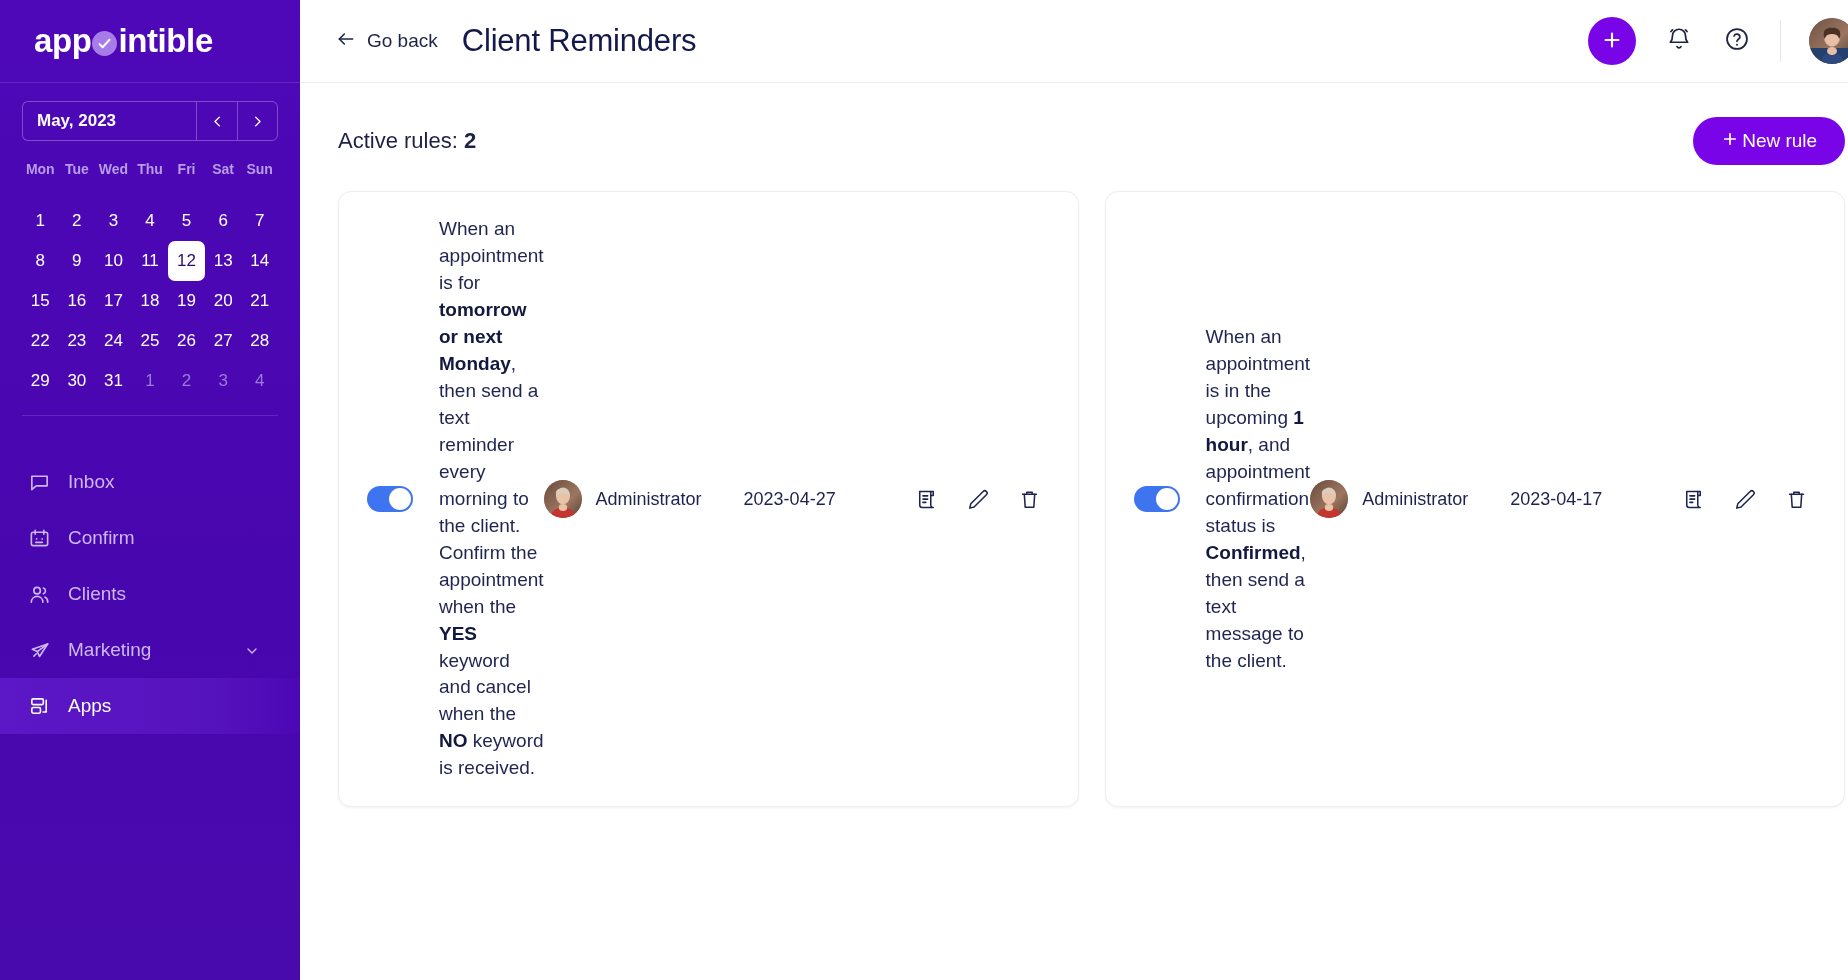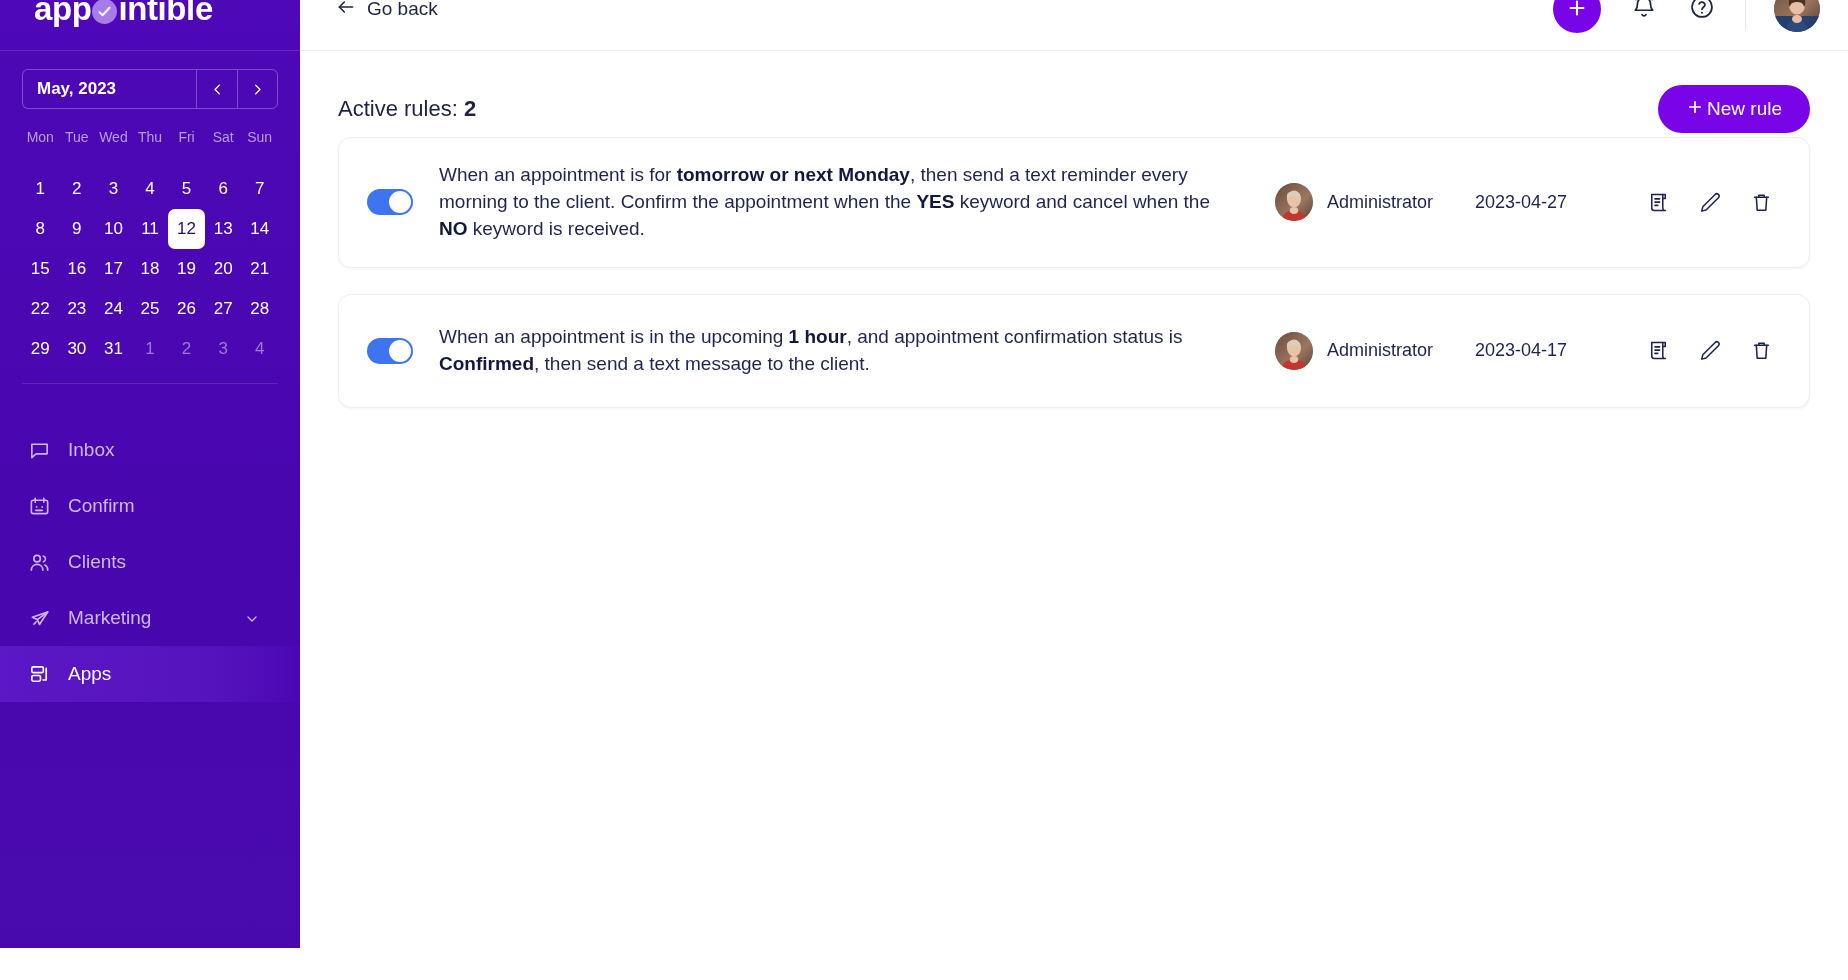--- a/index.html
+++ b/index.html
@@ -2,21 +2,21 @@
 <html><head>
 <meta charset="utf-8">
 <style>
   * { box-sizing: border-box; margin: 0; padding: 0; }
   html, body {
     width: 1848px; height: 980px;
     font-family: "Liberation Sans", sans-serif;
     background: #ffffff;
     overflow: hidden;
   }
-  .app { display: flex; width: 1848px; height: 916px; align-items: center; }
+  .app { display: flex; width: 1848px; height: 916px; }
 
   
   .sidebar {
     width: 300px; min-width: 300px; height: 980px;
     background: #4b07b4;
     background-image: linear-gradient(180deg,#4e08b8 0%,#4806ae 60%,#490aad 100%);
     display: flex; flex-direction: column;
     color: #e7d9fb;
     position: relative;
   }
@@ -50,21 +50,21 @@
     display: flex; align-items: center; justify-content: center;
     color: #fff; cursor: pointer;
   }
   .cal-nav.prev { border-right: none; }
   .cal-nav.next { border-radius: 0 6px 6px 0; }
   .cal-nav svg { width: 15px; height: 15px; }
 
   .cal-grid { display: grid; grid-template-columns: repeat(7,1fr); margin-top: 14px; }
   .cal-dow {
     text-align: center; font-size: 14px; color: #b79ce6;
-    padding: 6px 0 10px 0; font-weight: 400;
+    padding: 6px 0 10px 0; font-weight: 700;
   }
   .cal-day {
     height: 40px; display: flex; align-items: center; justify-content: center;
     font-size: 17px; color: #ffffff; cursor: pointer; border-radius: 7px;
   }
   .cal-day.muted { color: #9a7bd6; }
   .cal-day.today { background: #ffffff; color: #2c0a6b; font-weight: 400; }
   .cal-sep { height: 1px; background: rgba(255,255,255,.13); margin: 14px 0 0 0; }
 
   
@@ -116,21 +116,21 @@
   .active-rules { font-size: 22px; color: #1d2144; font-weight: 400; }
   .active-rules b { font-weight: 700; }
   .new-rule {
     margin-left: auto; display: flex; align-items: center; gap: 3px;
     background: #7a04e8; color: #fff; border: none; cursor: pointer;
     height: 48px; padding: 0 28px; border-radius: 26px; font-size: 19px;
     font-family: "Liberation Sans", sans-serif;
   }
   .new-rule svg { width: 18px; height: 18px; }
 
-  .rules { display: flex; flex-direction: column; gap: 26px; }
+  .rules { margin-top: 22px; display: flex; gap: 26px; }
   .rule-card {
     background: #fff; border: 1px solid #eceef3; border-radius: 13px;
     box-shadow: 0 1px 3px rgba(20,24,74,.05);
     display: flex; align-items: center; padding: 24px 36px 24px 28px;
     min-height: 114px;
   }
   .toggle {
     width: 46px; height: 26px; border-radius: 14px; background: #3e74f0;
     position: relative; cursor: pointer; flex: none; margin-right: 26px;
   }
@@ -300,20 +300,21 @@
     <header class="topbar">
       <div class="goback">
         <span>
           <svg viewBox="0 0 24 24" fill="none" stroke="currentColor" stroke-width="1.9" stroke-linecap="round" stroke-linejoin="round">
               <line x1="20" y1="12" x2="4" y2="12"></line>
               <polyline points="10,6 4,12 10,18"></polyline>
             </svg>
         </span>
         <span class="goback-label">Go back</span>
       </div>
+      <h1 class="page-title">Client Reminders</h1>
 
       <div class="topbar-right">
         <button class="fab">
           <span>
             <svg viewBox="0 0 24 24" fill="none" stroke="#ffffff" stroke-width="2.3" stroke-linecap="round">
                 <line x1="12" y1="5" x2="12" y2="19"></line>
                 <line x1="5" y1="12" x2="19" y2="12"></line>
               </svg>
           </span>
         </button>

